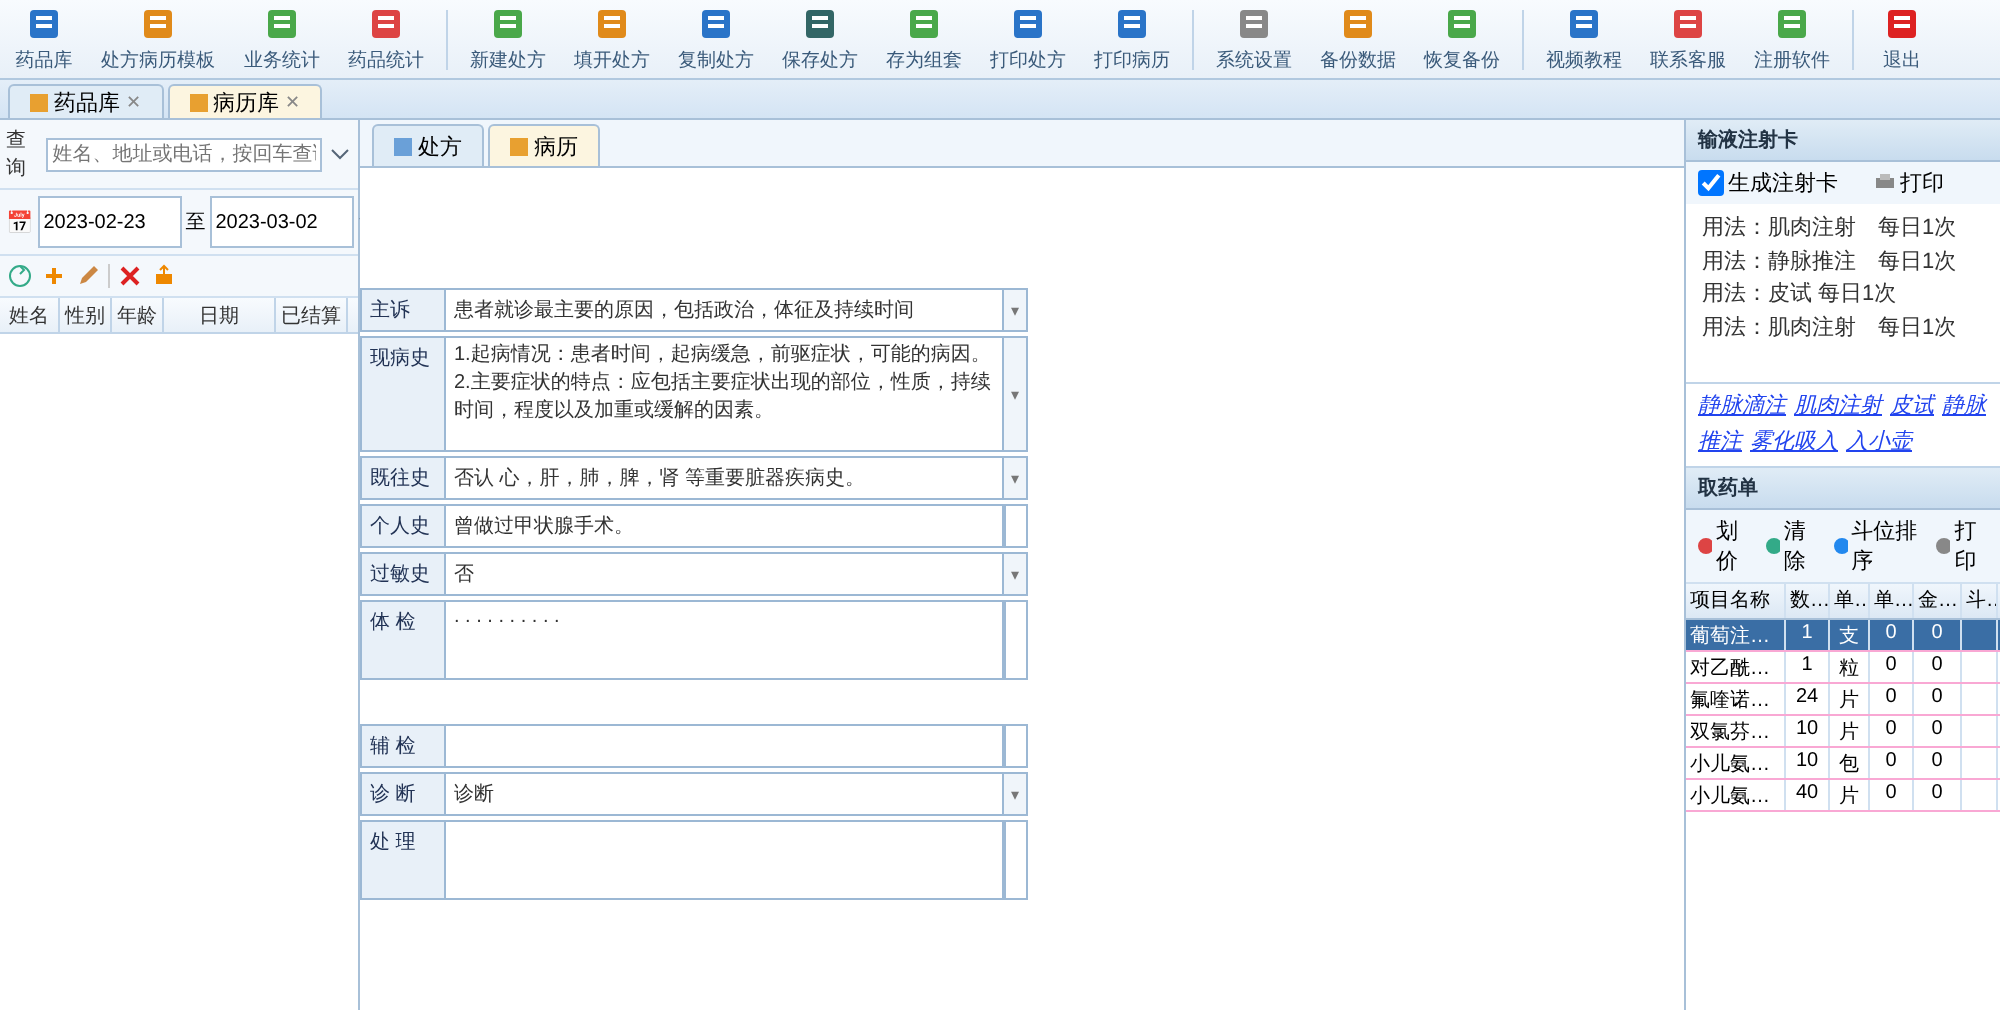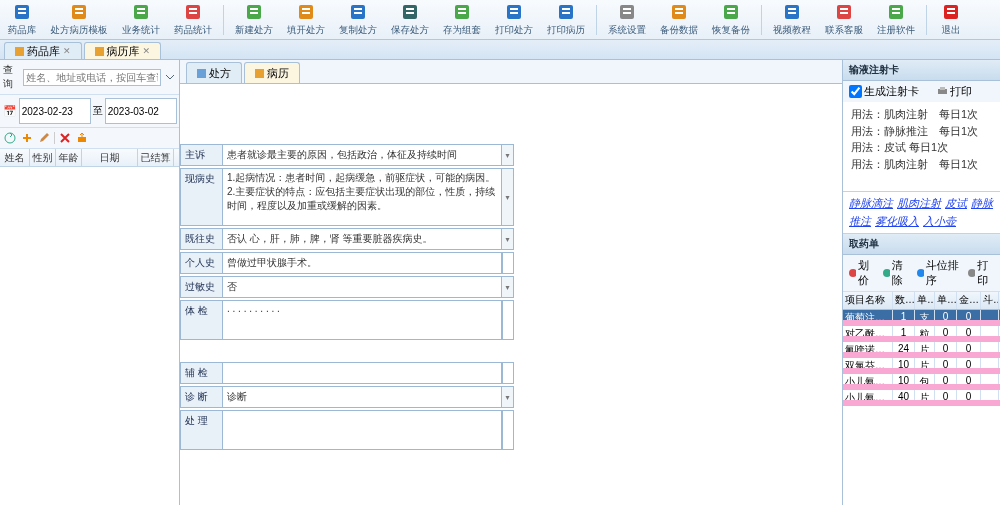--- a/index.html
+++ b/index.html
@@ -37,21 +37,21 @@
 .panel-tb { padding:3px 6px; display:flex; gap:18px; align-items:center; font-size:10px; }
 .chk-lbl { display:flex; align-items:center; gap:2px; }
 .panel-body { padding:4px 8px; background:#fff; flex:0 0 auto; font-size:10px; color:#333; line-height:1.5; }
 .link-row { padding:3px 6px; font-size:10px;font-style:italic; }
 .link-row a { color:#24e; text-decoration:underline; margin-right:4px; cursor:pointer; }
 .med-tb { display:flex; gap:6px; padding:3px 5px; align-items:center; font-size:10px; border-bottom:1px solid #d0e0f0; }
 .med-tb .i { display:flex; align-items:center; gap:2px; cursor:pointer; }
 .med-table { background:#fff; flex:1; overflow:auto; }
 .med-thead { display:flex; background:linear-gradient(#f0f6fc,#dce8f4); height:18px; border-bottom:1px solid #a8c0d8; }
 .med-thead .c, .med-tr .c { font-size:10px; padding:1px 2px; border-right:1px solid #d0e0f0; overflow:hidden; white-space:nowrap; text-overflow:ellipsis; }
-.med-tr { display:flex; height:16px; border-bottom:6px solid #f9a8d4; }
+.med-tr { display:flex; height:16px; border-bottom:1px solid #f9a8d4; }
 .med-tr.sel { background:#3a6ea5; color:#fff; }
 .c1{width:50px} .c2{width:22px;text-align:center} .c3{width:20px;text-align:center} .c4{width:22px;text-align:center} .c5{width:24px;text-align:center} .c6{width:18px;text-align:center}
 svg { display:block; }
 </style>
 </head>
 <body>
 
 <div class="toolbar-main" id="tb-main">
     <div class="tool-btn">
       <div class="tool-ico">

